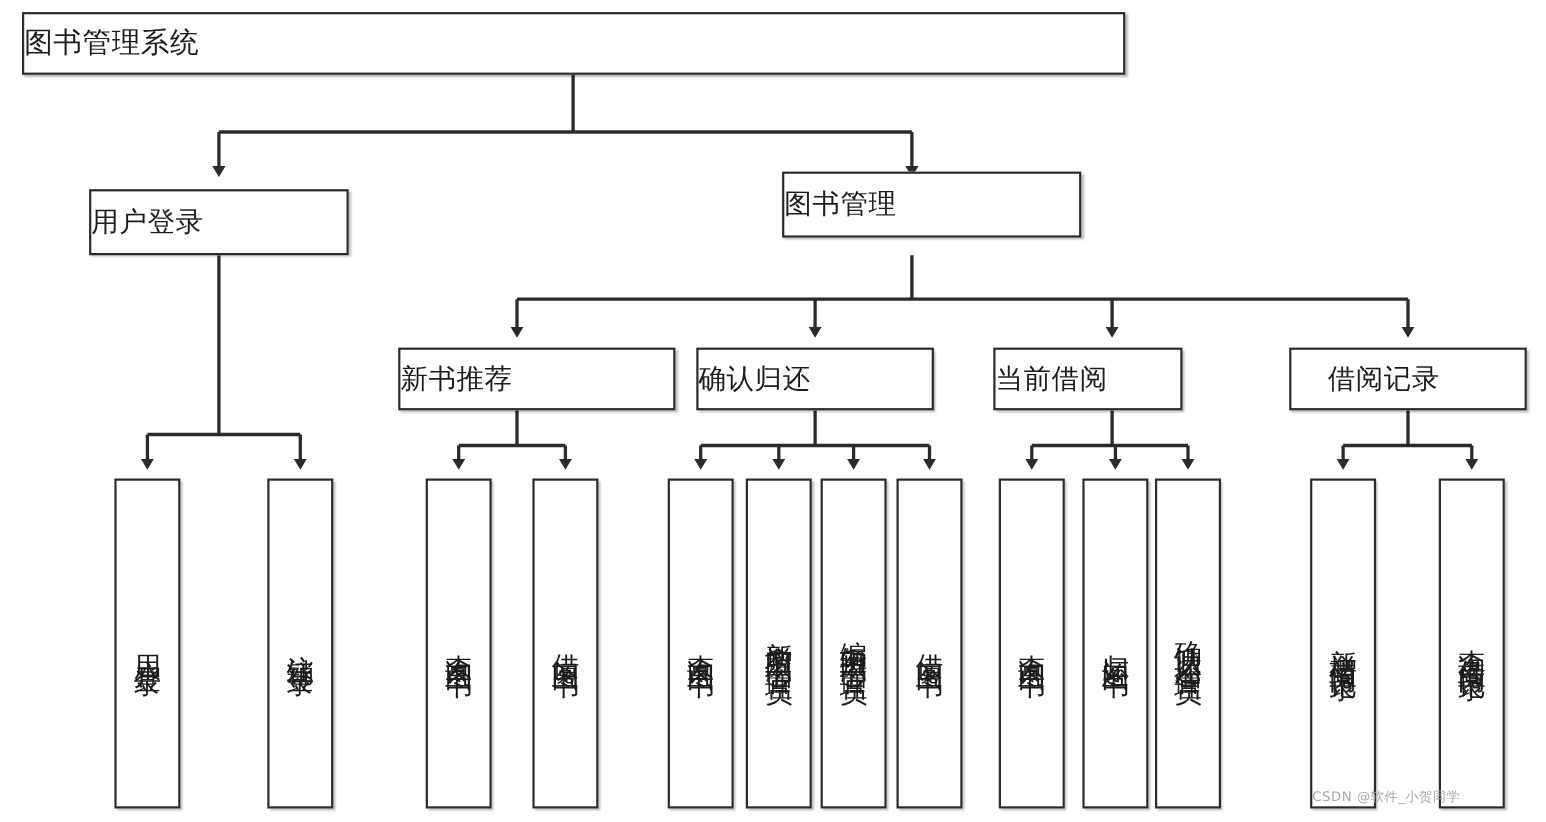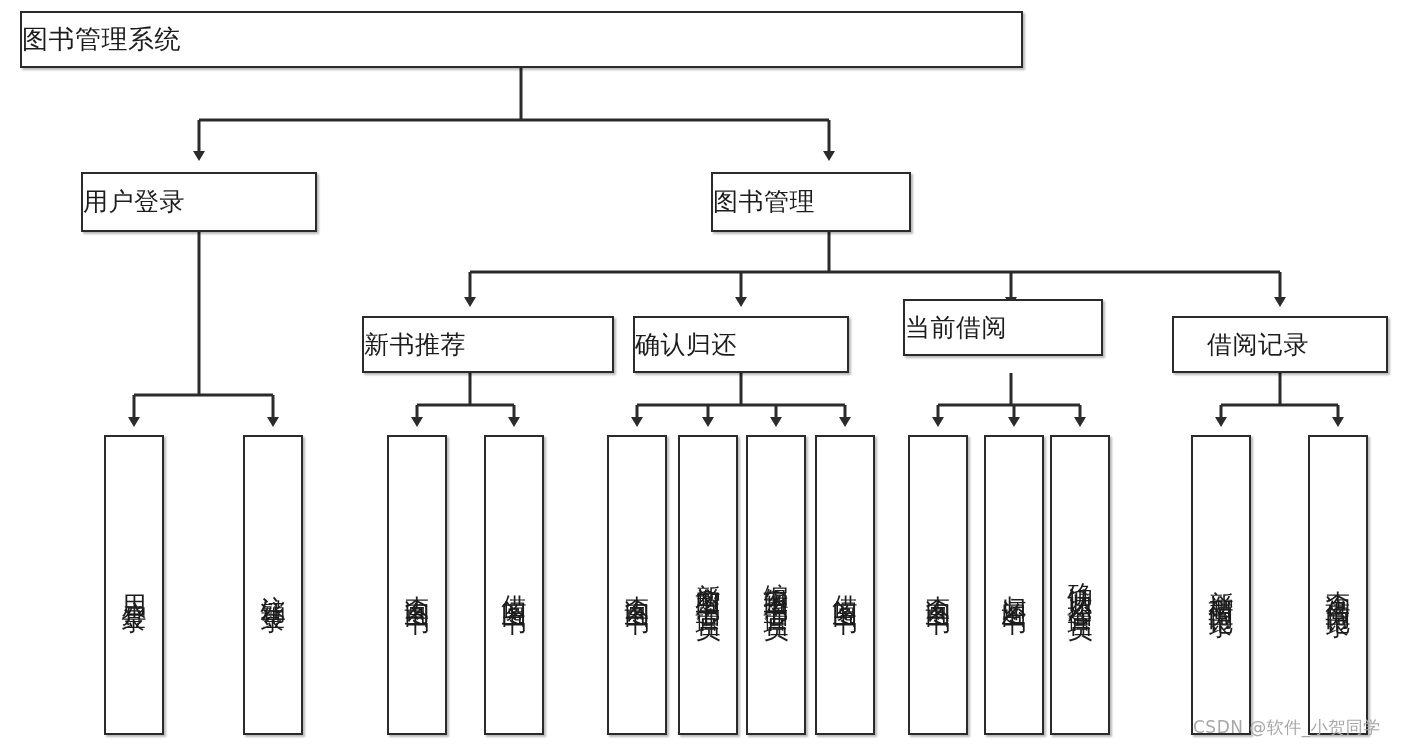--- a/index.html
+++ b/index.html
@@ -54,21 +54,21 @@
     font-size: 25px;
     letter-spacing: 5px;
     line-height: 1;
   }
   #title-box .node-label {
     font-size: 26px;
   }
   .watermark {
     position: absolute;
     color: #a8a8a8;
-    font-size: 17px;
+    font-size: 12px;
     white-space: nowrap;
     letter-spacing: 0.5px;
     pointer-events: none;
   }
 </style>
 </head>
 <body>
 
 <div id="stage">
 
@@ -122,31 +122,31 @@
     </g>
   </svg>
 
   <div class="node-box horizontal" id="title-box" style="left: 20px; top: 11px; width: 1003px; height: 57px;">
     <span class="node-label">图书管理系统</span>
   </div>
 
   <div class="node-box horizontal" style="left: 81px; top: 172px; width: 236px; height: 60px;">
     <span class="node-label">用户登录</span>
   </div>
-  <div class="node-box horizontal" style="left: 711px; top: 172px; width: 200px; height: 60px;">
+  <div class="node-box horizontal" style="left: 711px; top: 156px; width: 272px; height: 60px;">
     <span class="node-label">图书管理</span>
   </div>
 
   <div class="node-box horizontal" style="left: 362px; top: 316px; width: 252px; height: 57px;">
     <span class="node-label">新书推荐</span>
   </div>
   <div class="node-box horizontal" style="left: 633px; top: 316px; width: 216px; height: 57px;">
     <span class="node-label">确认归还</span>
   </div>
-  <div class="node-box horizontal" style="left: 903px; top: 299px; width: 200px; height: 57px;">
+  <div class="node-box horizontal" style="left: 903px; top: 316px; width: 172px; height: 57px;">
     <span class="node-label">当前借阅</span>
   </div>
   <div class="node-box horizontal" style="left: 1172px; top: 316px; width: 216px; height: 57px; padding-left: 33px;">
     <span class="node-label">借阅记录</span>
   </div>
 
   <div class="node-box vertical" style="left: 104px; top: 435px; width: 60px; height: 300px;">
     <span class="node-label">用户登录</span>
   </div>
   <div class="node-box vertical" style="left: 243px; top: 435px; width: 60px; height: 300px;">

